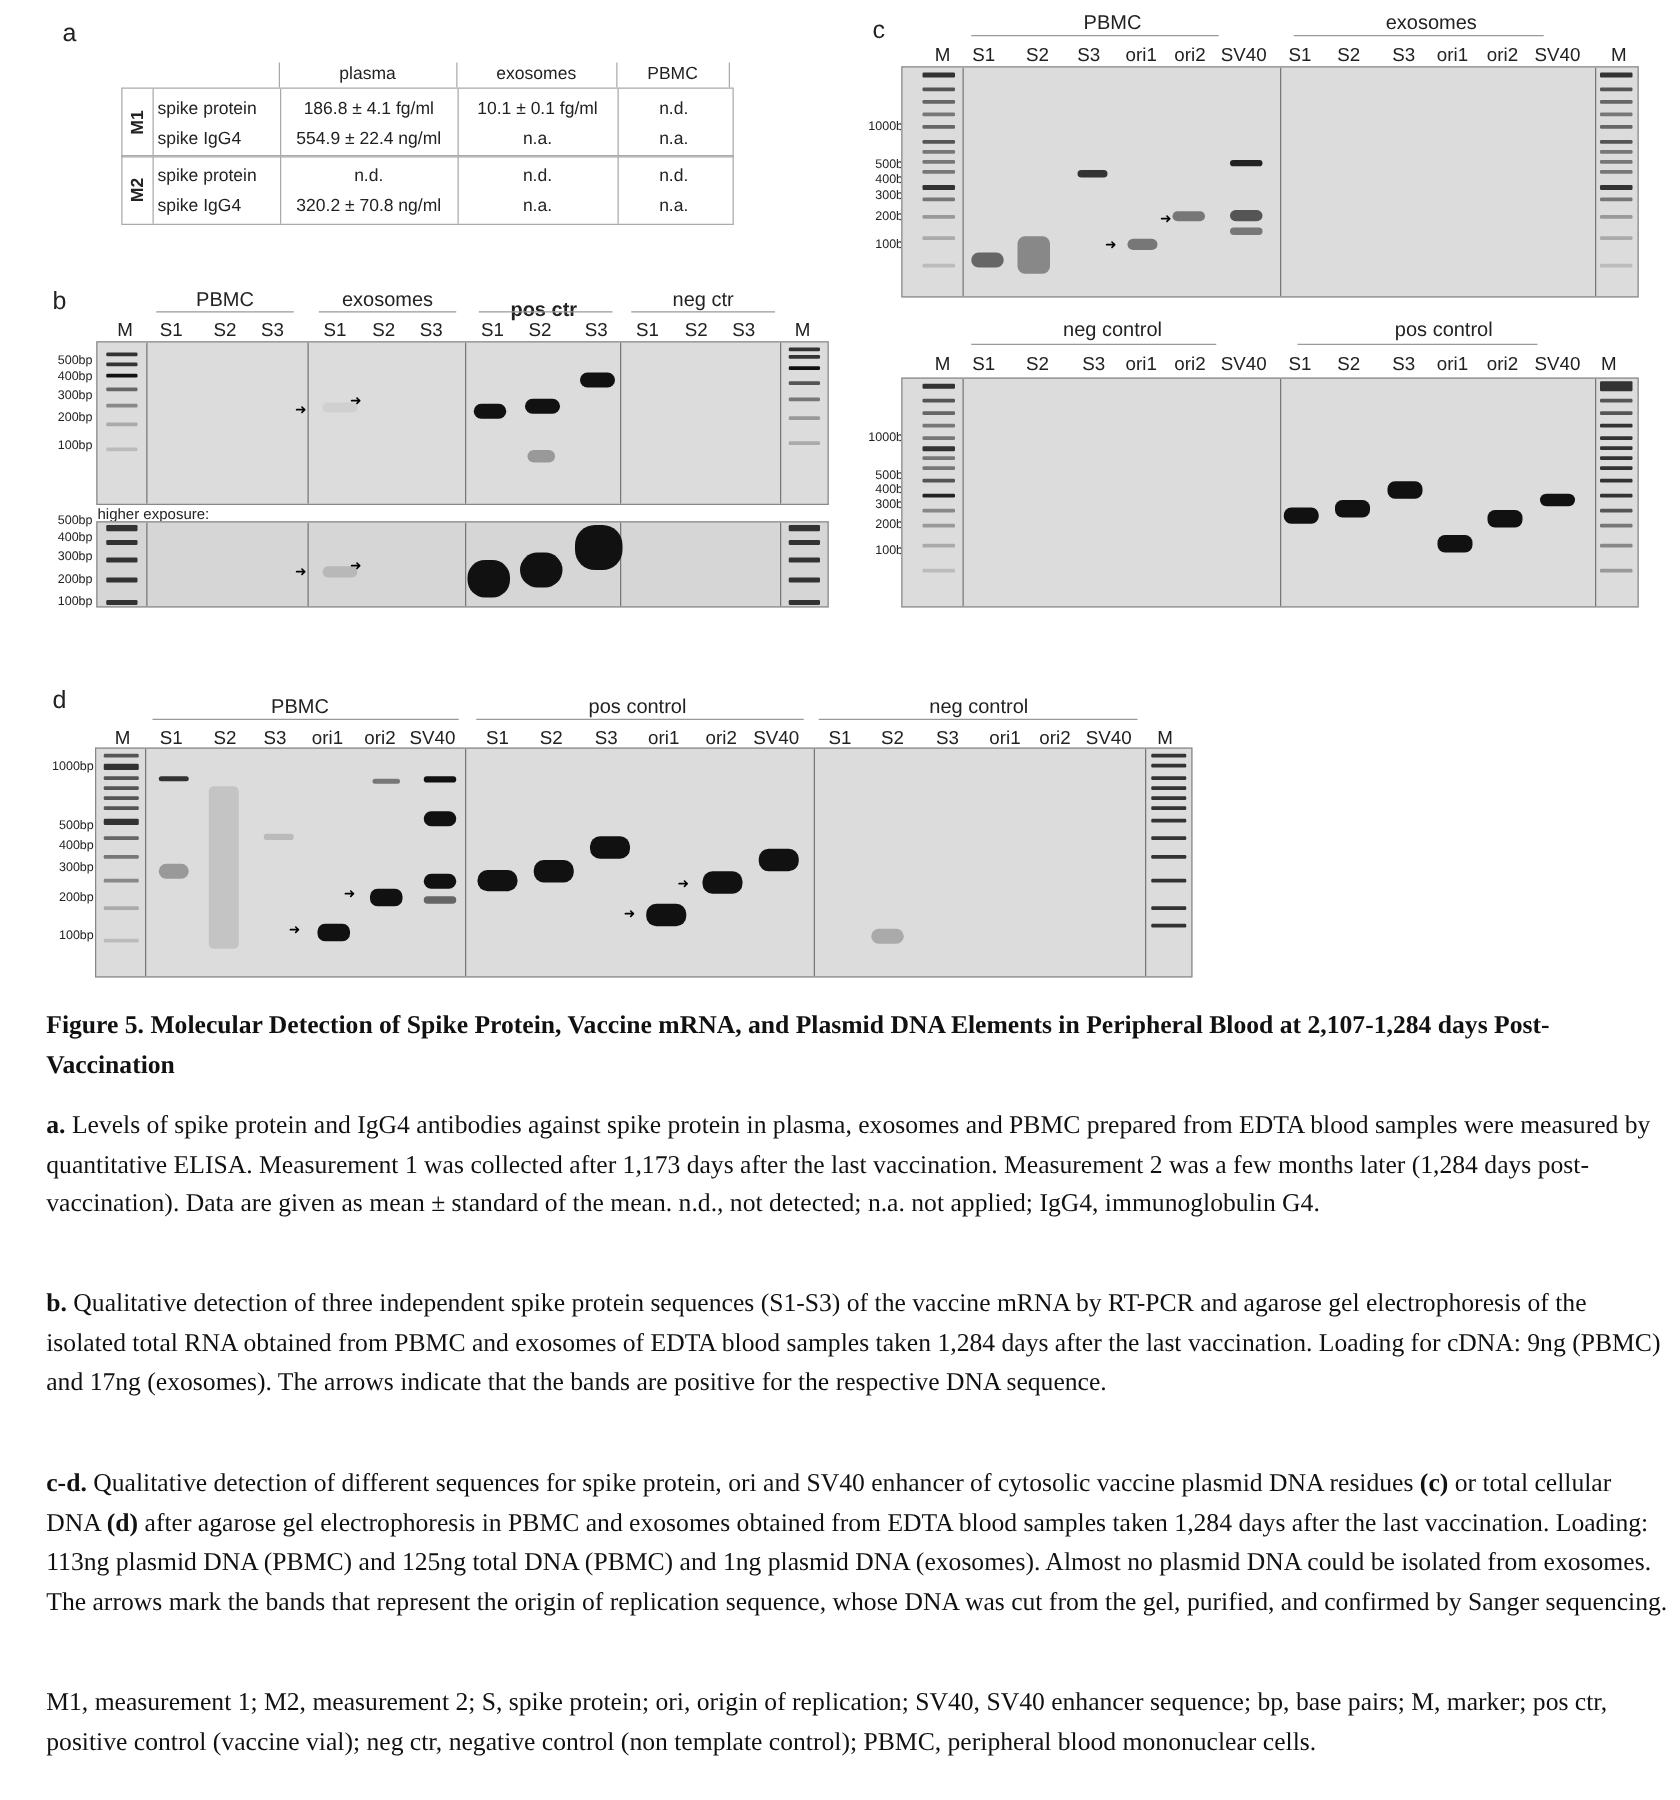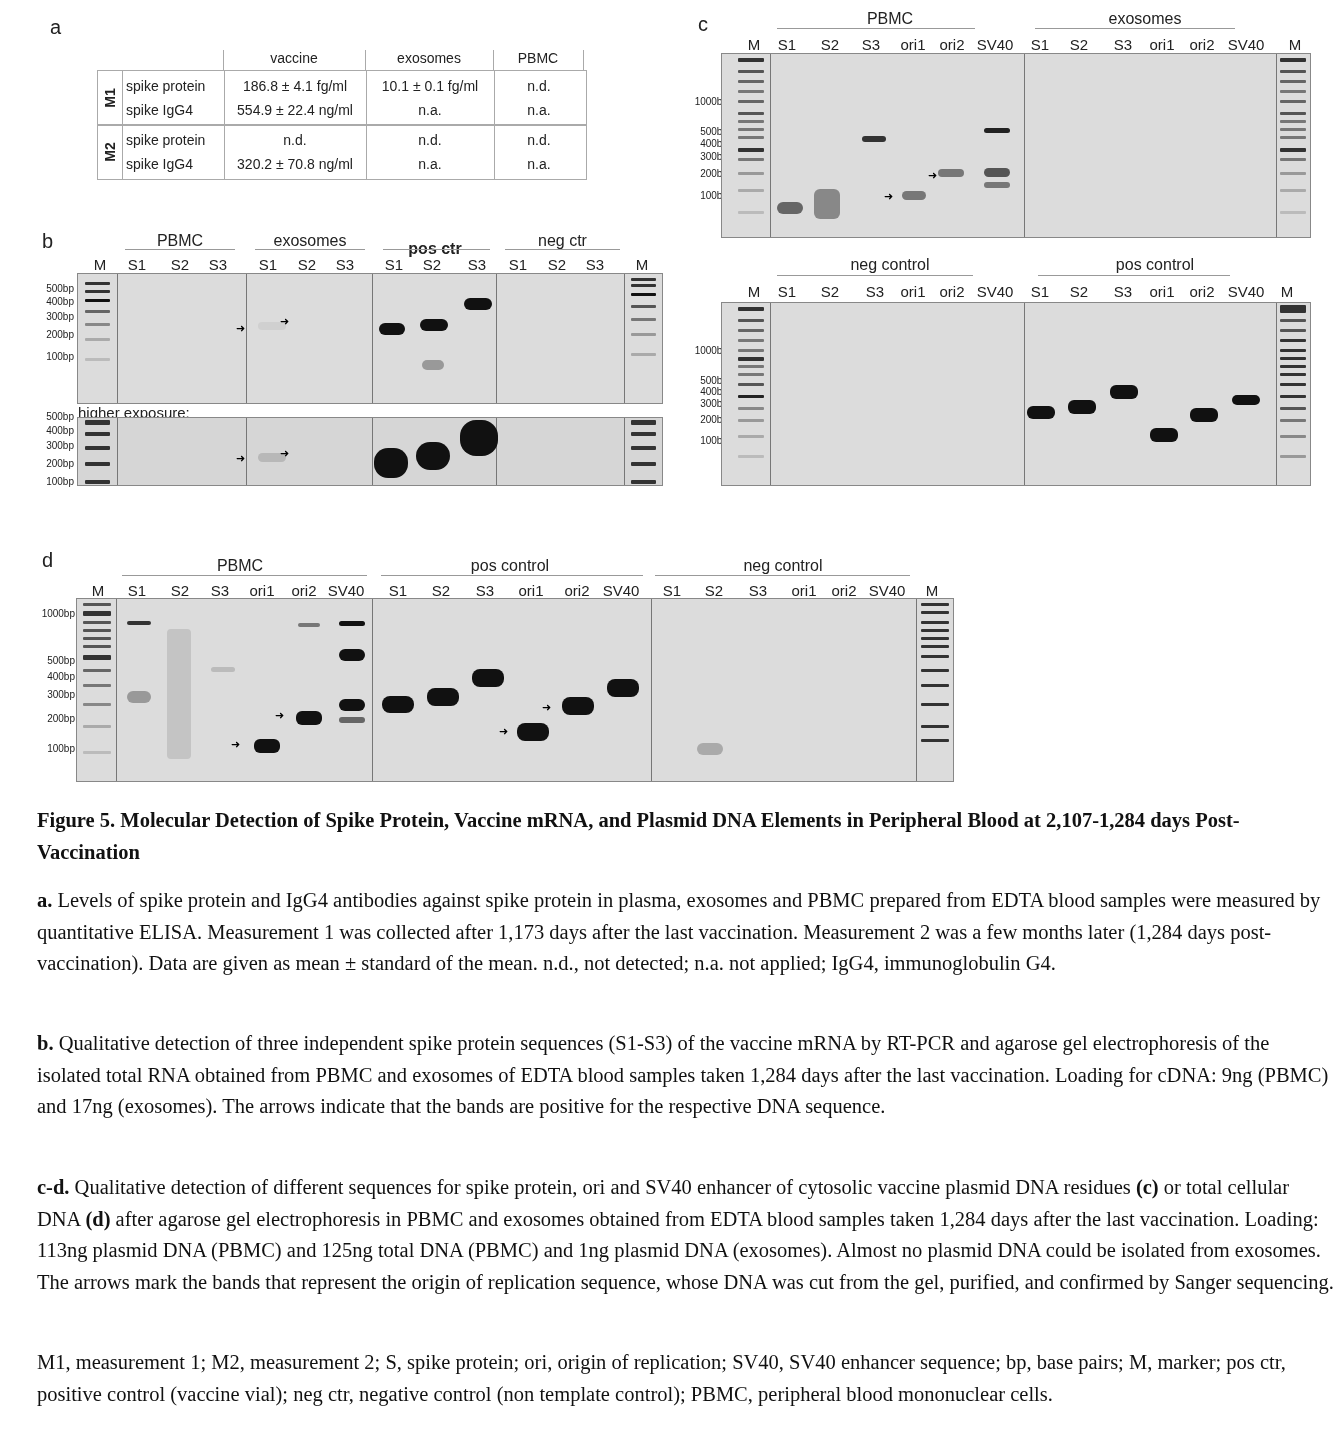--- a/index.html
+++ b/index.html
@@ -26,21 +26,21 @@
   .arrow{position:absolute;font-size:11px;color:#000;line-height:10px;}
   
   .cap{position:absolute;left:37px;width:1300px;font-family:"Liberation Serif",serif;font-size:20.5px;line-height:31.5px;color:#111;}
   .cap b{font-weight:bold;}
 </style>
 </head>
 <body>
 
 <div class="panel-letter" style="left:50px;top:16px;">a</div>
 <div class="tbl" style="width:490px;height:130px;">
-  <div class="hdr" style="left:126px;width:142px;">vaccine</div>
+  <div class="hdr" style="left:126px;width:142px;">plasma</div>
   <div class="hdr" style="left:268px;width:128px;">exosomes</div>
   <div class="hdr" style="left:396px;width:90px;">PBMC</div>
   <div class="vl" style="left:126px;height:20px;"></div>
   <div class="vl" style="left:268px;height:20px;"></div>
   <div class="vl" style="left:396px;height:20px;"></div>
   <div class="vl" style="left:486px;height:20px;"></div>
 
   <div class="blk" style="top:20px;">
     <div class="mlab">
         <span>M1</span>
@@ -138,21 +138,21 @@
       <div class="ladder" style="left:553px;top:79px;width:25px;background:#aaa;"></div>
     <div class="band" style="left:301px;top:49px;width:26px;height:12px;"></div>
     <div class="band" style="left:342px;top:45px;width:28px;height:12px;"></div>
     <div class="band" style="left:386px;top:24px;width:28px;height:12px;"></div>
     <div class="band" style="left:344px;top:86px;width:22px;height:10px;background:#999;"></div>
     <div class="band" style="left:180px;top:48px;width:28px;height:8px;background:#d0d0d0;"></div>
   </div>
   <div class="arrow" style="left:236px;top:323px;">➜</div>
   <div class="arrow" style="left:280px;top:316px;">➜</div>
 
-  <div class="bp" style="left:78px;top:404px;font-size:15px;text-align:center;">higher exposure:</div>
+  <div class="bp" style="left:78px;top:404px;font-size:12px;text-align:center;">higher exposure:</div>
   <div class="bp" style="left:36px;width:38px;top:411px;">500bp</div>
   <div class="bp" style="left:36px;width:38px;top:425px;">400bp</div>
   <div class="bp" style="left:36px;width:38px;top:440px;">300bp</div>
   <div class="bp" style="left:36px;width:38px;top:458px;">200bp</div>
   <div class="bp" style="left:36px;width:38px;top:476px;">100bp</div>
   <div class="gel" style="left:77px;top:417px;width:586px;height:69px;background:#d6d6d6;">
     <div class="div" style="left:39px;"></div>
       <div class="div" style="left:168px;"></div>
       <div class="div" style="left:294px;"></div>
       <div class="div" style="left:418px;"></div>

